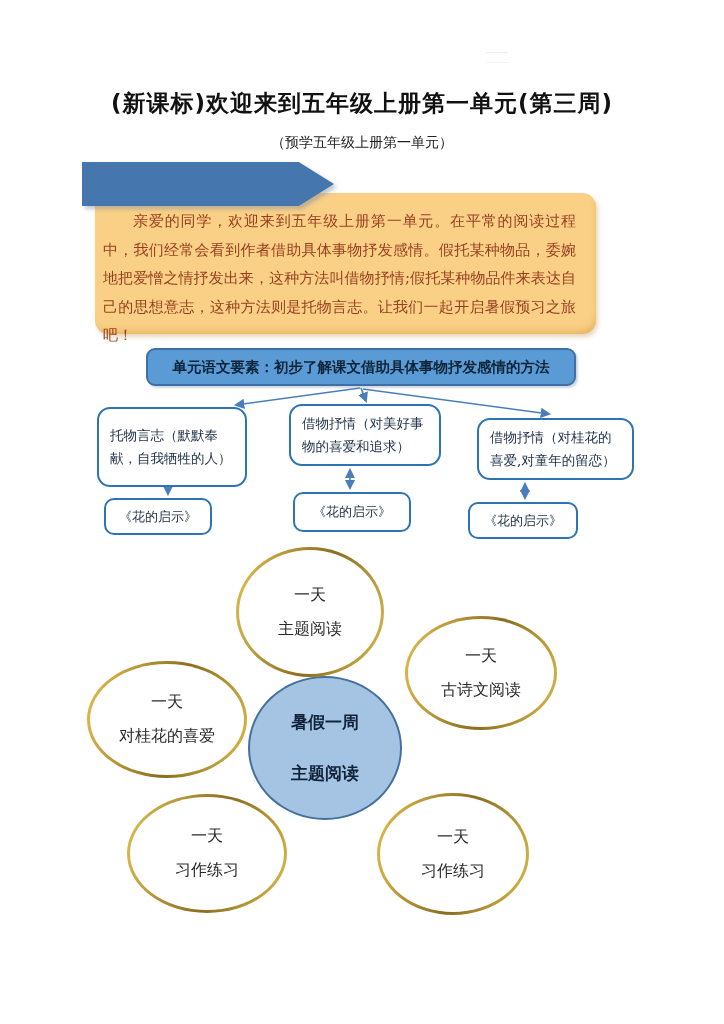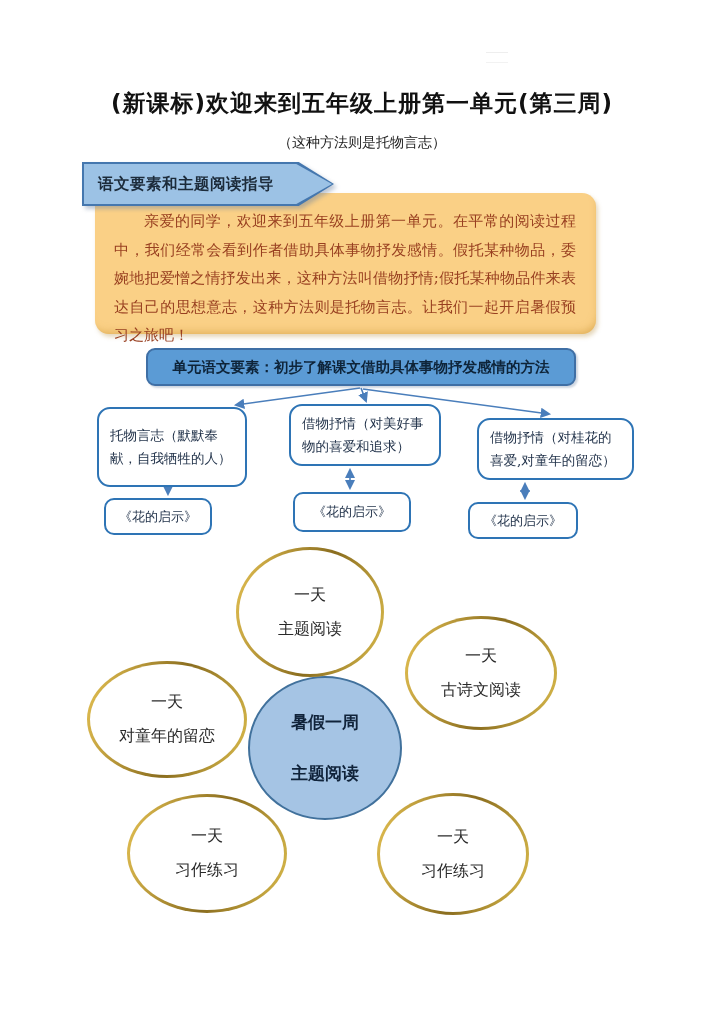--- a/index.html
+++ b/index.html
@@ -37,21 +37,21 @@
   
   .intro-box{
     left:95px;top:193px;width:501px;height:141px;
     background:#FAD086;
     border-radius:14px;
     z-index:2;
     box-shadow:2px 3px 4px rgba(180,140,60,.35), inset -3px -7px 9px -6px rgba(196,140,40,.55);
   }
   .intro-text{
     margin:0;
-    padding:14px 20px 0 19px;
+    padding:14px 20px 0 8px;
     text-indent:2em;
     font-size:15px;line-height:28.5px;
     color:#983F20;
     text-align:justify;
     font-family:"DejaVu Serif",serif;
   }
 
   
   .banner{
     left:82px;top:162px;width:252px;height:44px;
@@ -151,29 +151,28 @@
   .cc{left:248px;top:676px;width:154px;height:144px;}
   .d4{left:127px;top:794px;width:160px;height:119px;}
   .d5{left:377px;top:793px;width:152px;height:122px;}
 </style>
 </head>
 <body>
 
 <div class="abs faint-smudge"></div>
 
 <h1 class="abs title">(新课标)欢迎来到五年级上册第一单元(第三周)</h1>
-<div class="abs subtitle">（这种方法则是托物言志）</div>
+<div class="abs subtitle">（预学五年级上册第一单元）</div>
 
 <div class="abs intro-box">
   <p class="intro-text">亲爱的同学，欢迎来到五年级上册第一单元。在平常的阅读过程中，我们经常会看到作者借助具体事物抒发感情。假托某种物品，委婉地把爱憎之情抒发出来，这种方法叫借物抒情;假托某种物品件来表达自己的思想意志，这种方法则是托物言志。让我们一起开启暑假预习之旅吧！</p>
 </div>
 
 <div class="abs banner">
   <div class="banner-outer"></div>
-  <div class="banner-inner">语文要素和主题阅读指导</div>
 </div>
 
 <div class="abs root-box">
   <span>单元语文要素：初步了解课文借助具体事物抒发感情的方法</span>
 </div>
 
 <svg class="connectors" viewBox="0 0 724 1024" xmlns="http://www.w3.org/2000/svg">
   <defs>
     <marker id="ah" viewBox="0 0 10 10" refX="8" refY="5" markerWidth="6.5" markerHeight="6.5" orient="auto-start-reverse">
       <path d="M0,0 L10,5 L0,10 z" fill="#4A7EBB"></path>
@@ -217,21 +216,21 @@
 <div class="abs circle day-circle d1">
   <div>一天</div>
   <div>主题阅读</div>
 </div>
 <div class="abs circle day-circle d2">
   <div>一天</div>
   <div>古诗文阅读</div>
 </div>
 <div class="abs circle day-circle d3">
   <div>一天</div>
-  <div>对童年的留恋</div>
+  <div>对桂花的喜爱</div>
 </div>
 <div class="abs circle day-circle d4">
   <div>一天</div>
   <div>习作练习</div>
 </div>
 <div class="abs circle day-circle d5">
   <div>一天</div>
   <div>习作练习</div>
 </div>
 

